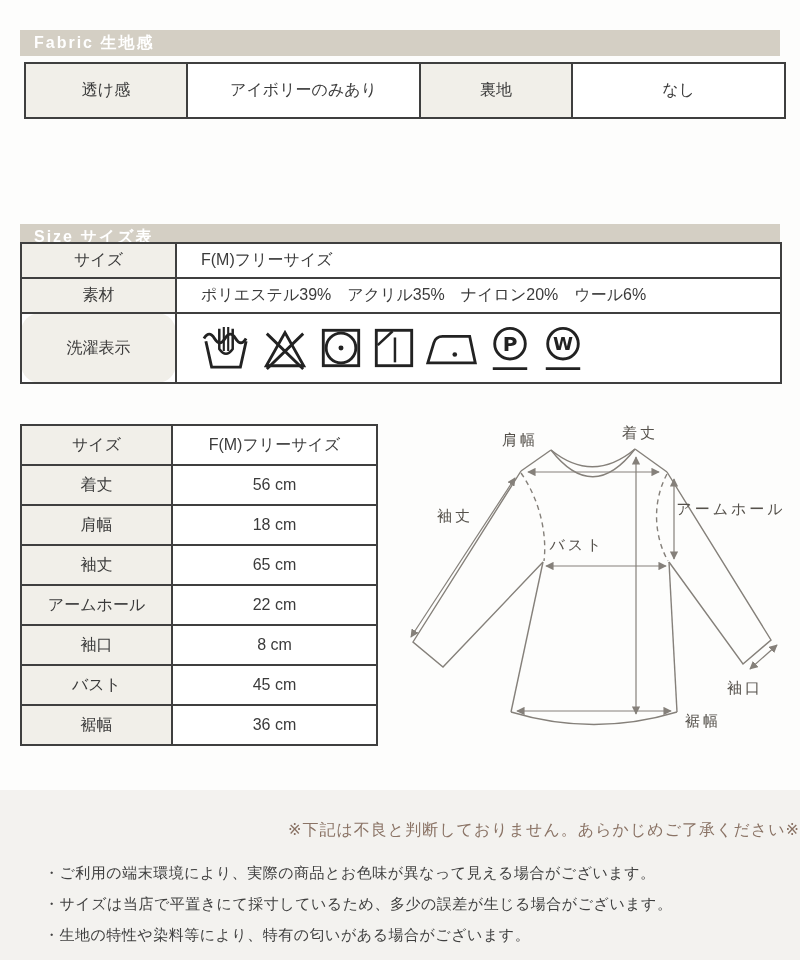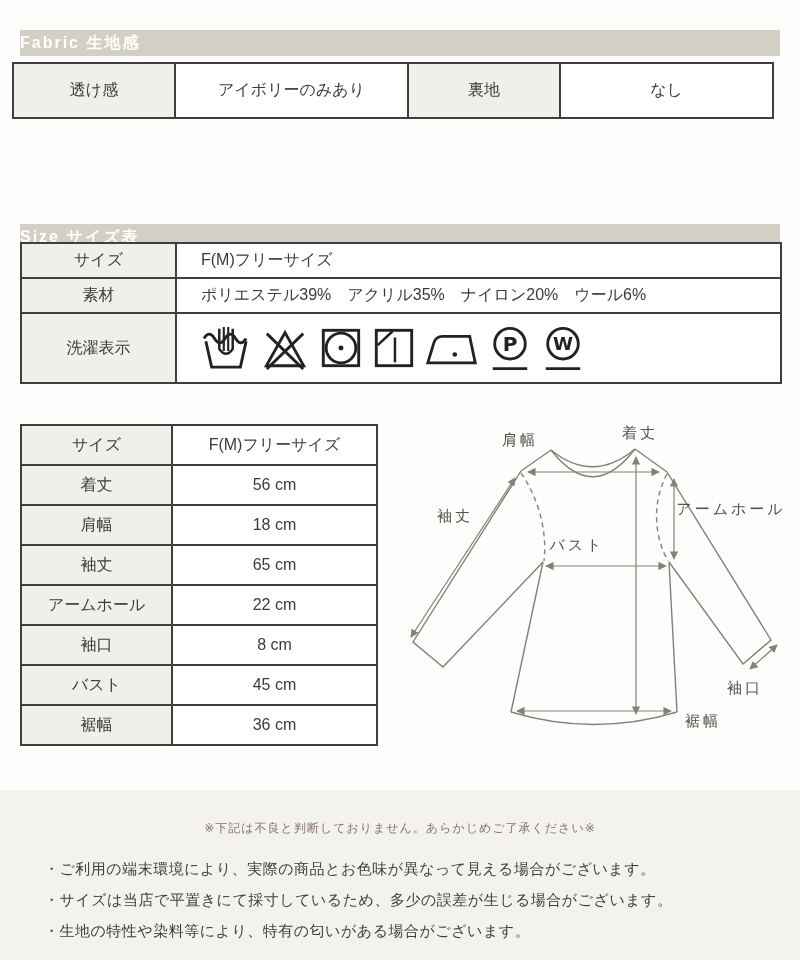--- a/index.html
+++ b/index.html
@@ -4,58 +4,58 @@
 <style>
   html,body{margin:0;padding:0;}
   body{
     width:800px;height:960px;position:relative;overflow:hidden;
     background:#fdfdfc;color:#3b3b3b;
     font-family:"Liberation Sans","DejaVu Sans",sans-serif;
   }
   .bar{
     position:absolute;left:20px;width:760px;height:26px;box-sizing:border-box;
     background:var(--header-bar,#d4cfc4);color:#ffffff;
-    font-size:16px;line-height:26px;letter-spacing:2px;font-weight:600;
+    font-size:16px;line-height:26px;padding-left:14px;letter-spacing:2px;font-weight:600;
   }
   #fabric-bar{top:30px;}
   #size-bar{top:224px;}
 
   table{border-collapse:collapse;position:absolute;table-layout:fixed;background:#ffffff;}
   td{
     border:2px solid var(--border,#3f3f3f);
     font-size:16px;text-align:center;padding:0;vertical-align:middle;color:#3b3b3b;
   }
   td.lab{background:var(--label-cell,#f1efe9);}
 
-  #fabric-table{left:12px;top:62px;width:760px;}
+  #fabric-table{left:24px;top:62px;width:760px;}
   #fabric-table td{height:53px;}
 
   #spec-table{left:20px;top:242px;width:760px;}
   #spec-table td.val{text-align:left;padding-left:24px;}
   #spec-table tr.r-size td,#spec-table tr.r-mat td{height:33px;}
-  #spec-table tr.r-care td{height:68px;}
+  #spec-table tr.r-care td{height:68px;border-radius:19px;}
   .care-row{display:flex;align-items:center;gap:9px;padding:2px 0;}
   .care-icon{display:inline-flex;align-items:center;}
 
   #measure-table{left:20px;top:424px;width:356px;}
   #measure-table td{height:38px;}
 
   #diagram{position:absolute;left:393px;top:420px;}
   #diagram text{
     font-size:15px;fill:#55514b;letter-spacing:3px;
     font-family:"Liberation Sans","DejaVu Sans",sans-serif;
   }
 
   #notes{
     position:absolute;left:0;top:790px;width:800px;height:170px;
     background:var(--notes-bg,#f3f2ef);
   }
   #note-headline{
-    margin-top:30px;text-align:center;
-    color:var(--note-headline,#8a7365);font-size:12px;letter-spacing:1px;
+    margin-top:30px;text-align:right;
+    color:var(--note-headline,#8a7365);font-size:16px;letter-spacing:1px;
   }
   #note-list{margin:16px 0 0 44px;font-size:15px;line-height:31px;color:#404040;letter-spacing:0.5px;}
 </style>
 </head>
 <body>
 
 <div class="bar" id="fabric-bar">Fabric 生地感</div>
 
 <table id="fabric-table">
   <colgroup>

